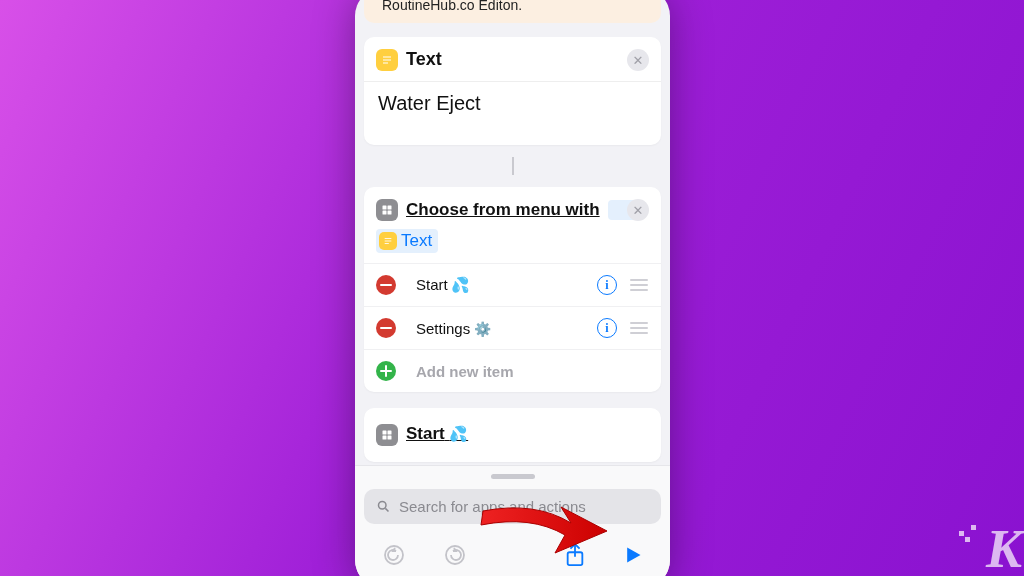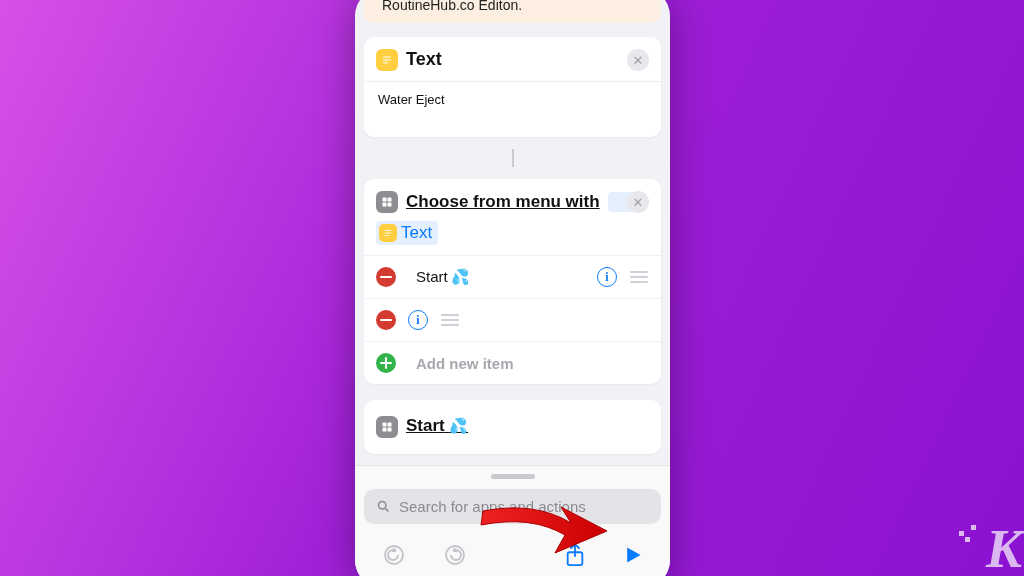--- a/index.html
+++ b/index.html
@@ -76,21 +76,21 @@
   .close-x {
     width: 22px; height: 22px;
     border-radius: 50%;
     background: #e7e7ec;
     color: #a0a0a8;
     font-size: 13px;
     display: flex; align-items: center; justify-content: center;
     flex-shrink: 0;
   }
   .divider { height: 1px; background: #eee; }
-  .body-text { padding: 10px 14px 30px 14px; font-size: 13px; color: #111; }
+  .body-text { padding: 10px 14px 30px 14px; font-size: 20px; color: #111; }
   .connector {
     width: 2px; height: 18px;
     background: #c9c9cf;
     margin: -4px auto 12px auto;
   }
   .pill-space {
     display: inline-block;
     background: #e4f0fd;
     width: 30px; height: 20px;
     border-radius: 4px;
@@ -259,20 +259,24 @@
         <span class="info-i">i</span>
         <span class="drag-lines">
             <span></span>
             <span></span>
             <span></span>
           </span>
       </div>
 
       <div class="menu-row">
         <span class="minus"></span>
+        <span class="menu-label">
+          <span>Settings</span>
+          <span class="emo-sm">⚙️</span>
+        </span>
         <span class="info-i">i</span>
         <span class="drag-lines">
             <span></span>
             <span></span>
             <span></span>
           </span>
       </div>
 
       <div class="menu-row">
         <span class="plus"></span>

